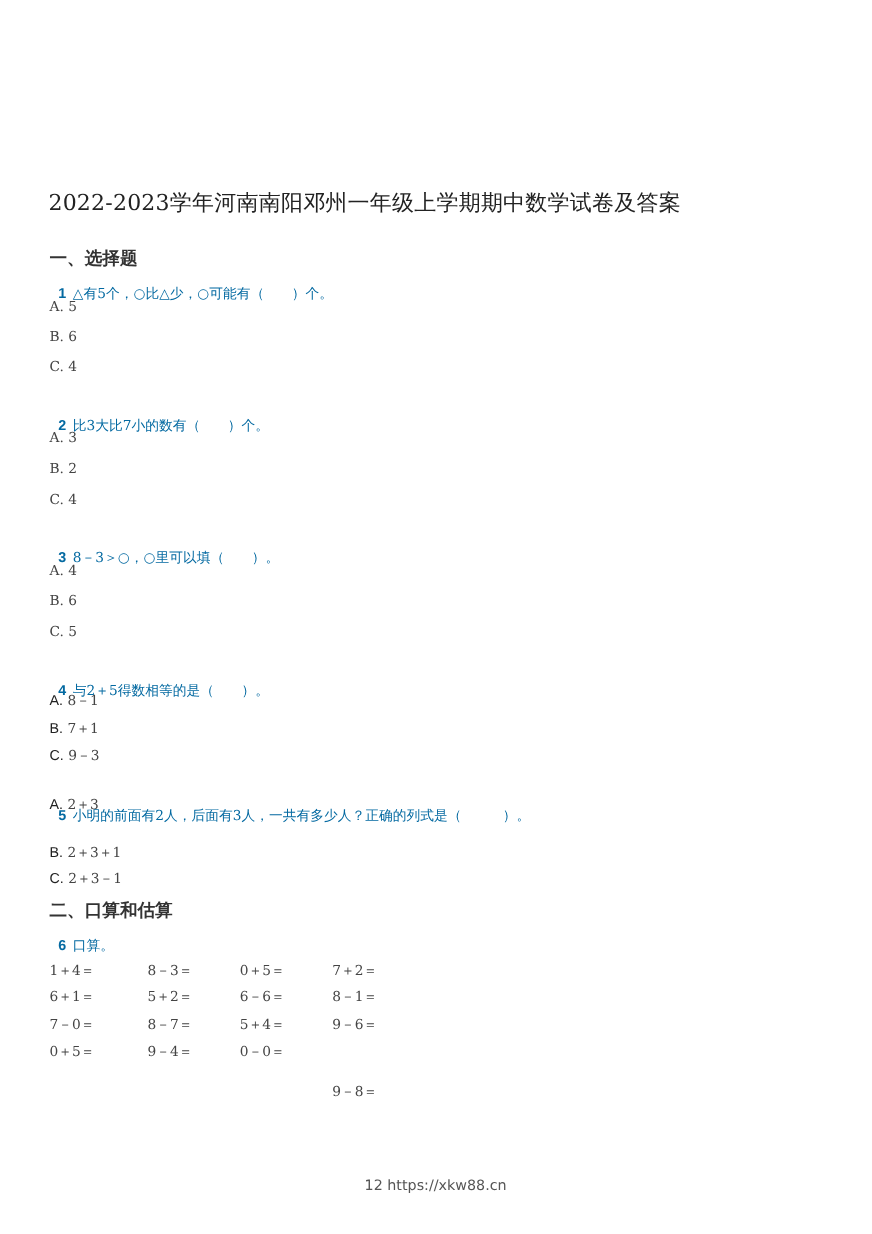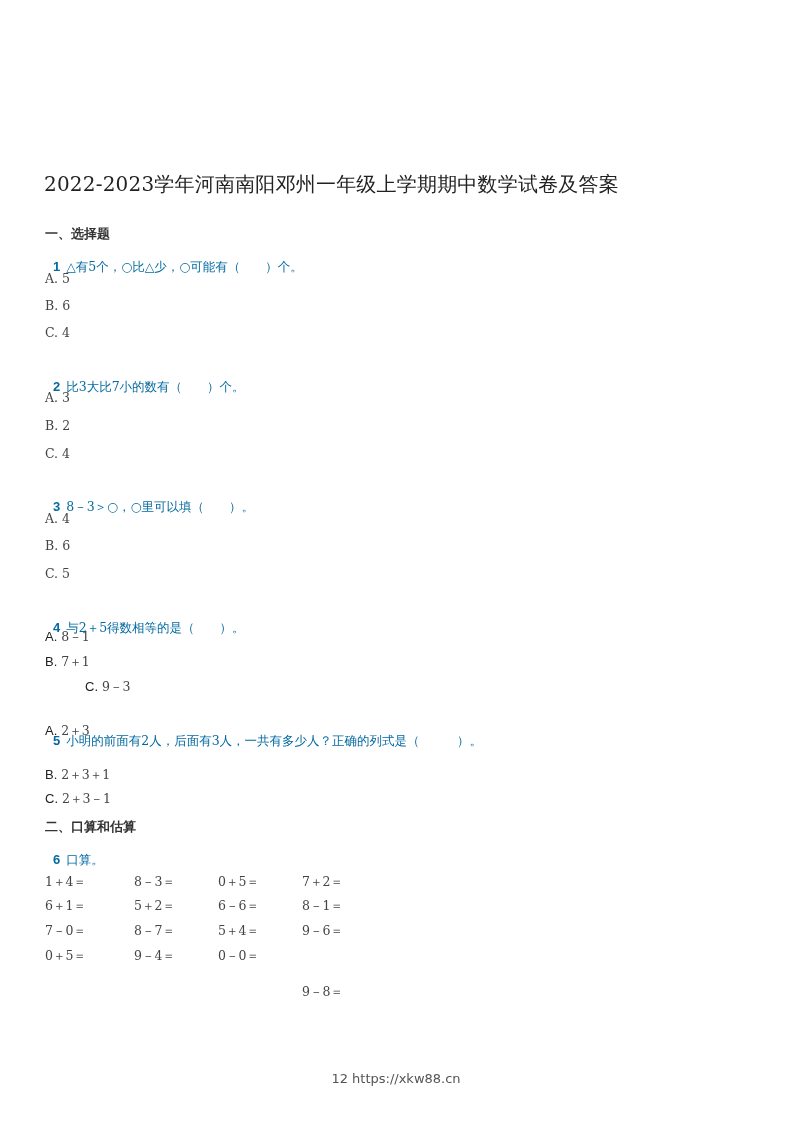--- a/index.html
+++ b/index.html
@@ -1,21 +1,21 @@
 <!DOCTYPE html>
 <html><head>
 <meta charset="utf-8">
 <style>
   html, body { margin: 0; padding: 0; background: #ffffff; }
   body { width: 793px; height: 1122px; position: relative; overflow: hidden;
          font-family: "DejaVu Serif", "Liberation Serif", serif; color: #333; }
   .title { position: absolute; left: 0; width: 663px; top: 171px; text-align: center;
            font-size: 20px; color: #222; letter-spacing: 0.2px; }
   .section { position: absolute; left: 45px; font-family: "DejaVu Sans", "Liberation Sans", sans-serif;
-             font-size: 13px; font-weight: bold; color: #333; }
+             font-size: 16px; font-weight: bold; color: #333; }
   .q { position: absolute; left: 45px; font-size: 12.5px; color: #0369a1; white-space: pre; }
   .q .num { font-family: "Liberation Sans", sans-serif; font-weight: bold; font-size: 13px; margin-right: 6px; }
   .opt { position: absolute; left: 45px; font-size: 12.5px; color: #444; white-space: pre; }
   .opt.sans .letter { font-family: "Liberation Sans", sans-serif; font-size: 13px; color: #222; }
   .calc { position: absolute; font-size: 12.5px; color: #444; }
   .footer { position: absolute; left: 0; width: 792px; top: 1071px; text-align: center;
             font-family: "DejaVu Sans", "Liberation Sans", sans-serif; font-size: 13px; color: #555; }
 </style>
 </head>
 <body>
@@ -43,21 +43,21 @@
 </div>
 <div class="opt" style="top:511px;"><span>A.</span> <span>4</span></div>
 <div class="opt" style="top:538px;"><span>B.</span> <span>6</span></div>
 <div class="opt" style="top:566px;"><span>C.</span> <span>5</span></div>
 
 <div class="q" style="top:605px;">
   <span class="num">4</span><span>与2＋5得数相等的是（　　）。</span>
 </div>
 <div class="opt sans" style="top:629px;"><span class="letter">A.</span> <span>8－1</span></div>
 <div class="opt sans" style="top:654px;"><span class="letter">B.</span> <span>7＋1</span></div>
-<div class="opt sans" style="top:679px;margin-left:40px;"><span class="letter">C.</span> <span>9－3</span></div>
+<div class="opt sans" style="top:679px;"><span class="letter">C.</span> <span>9－3</span></div>
 
 <div class="q" style="top:718px;">
   <span class="num">5</span><span>小明的前面有2人，后面有3人，一共有多少人？正确的列式是（　　　）。</span>
 </div>
 <div class="opt sans" style="top:723px;"><span class="letter">A.</span> <span>2＋3</span></div>
 <div class="opt sans" style="top:767px;"><span class="letter">B.</span> <span>2＋3＋1</span></div>
 <div class="opt sans" style="top:791px;"><span class="letter">C.</span> <span>2＋3－1</span></div>
 
 <div class="section" style="top:818px;">二、口算和估算</div>
 

